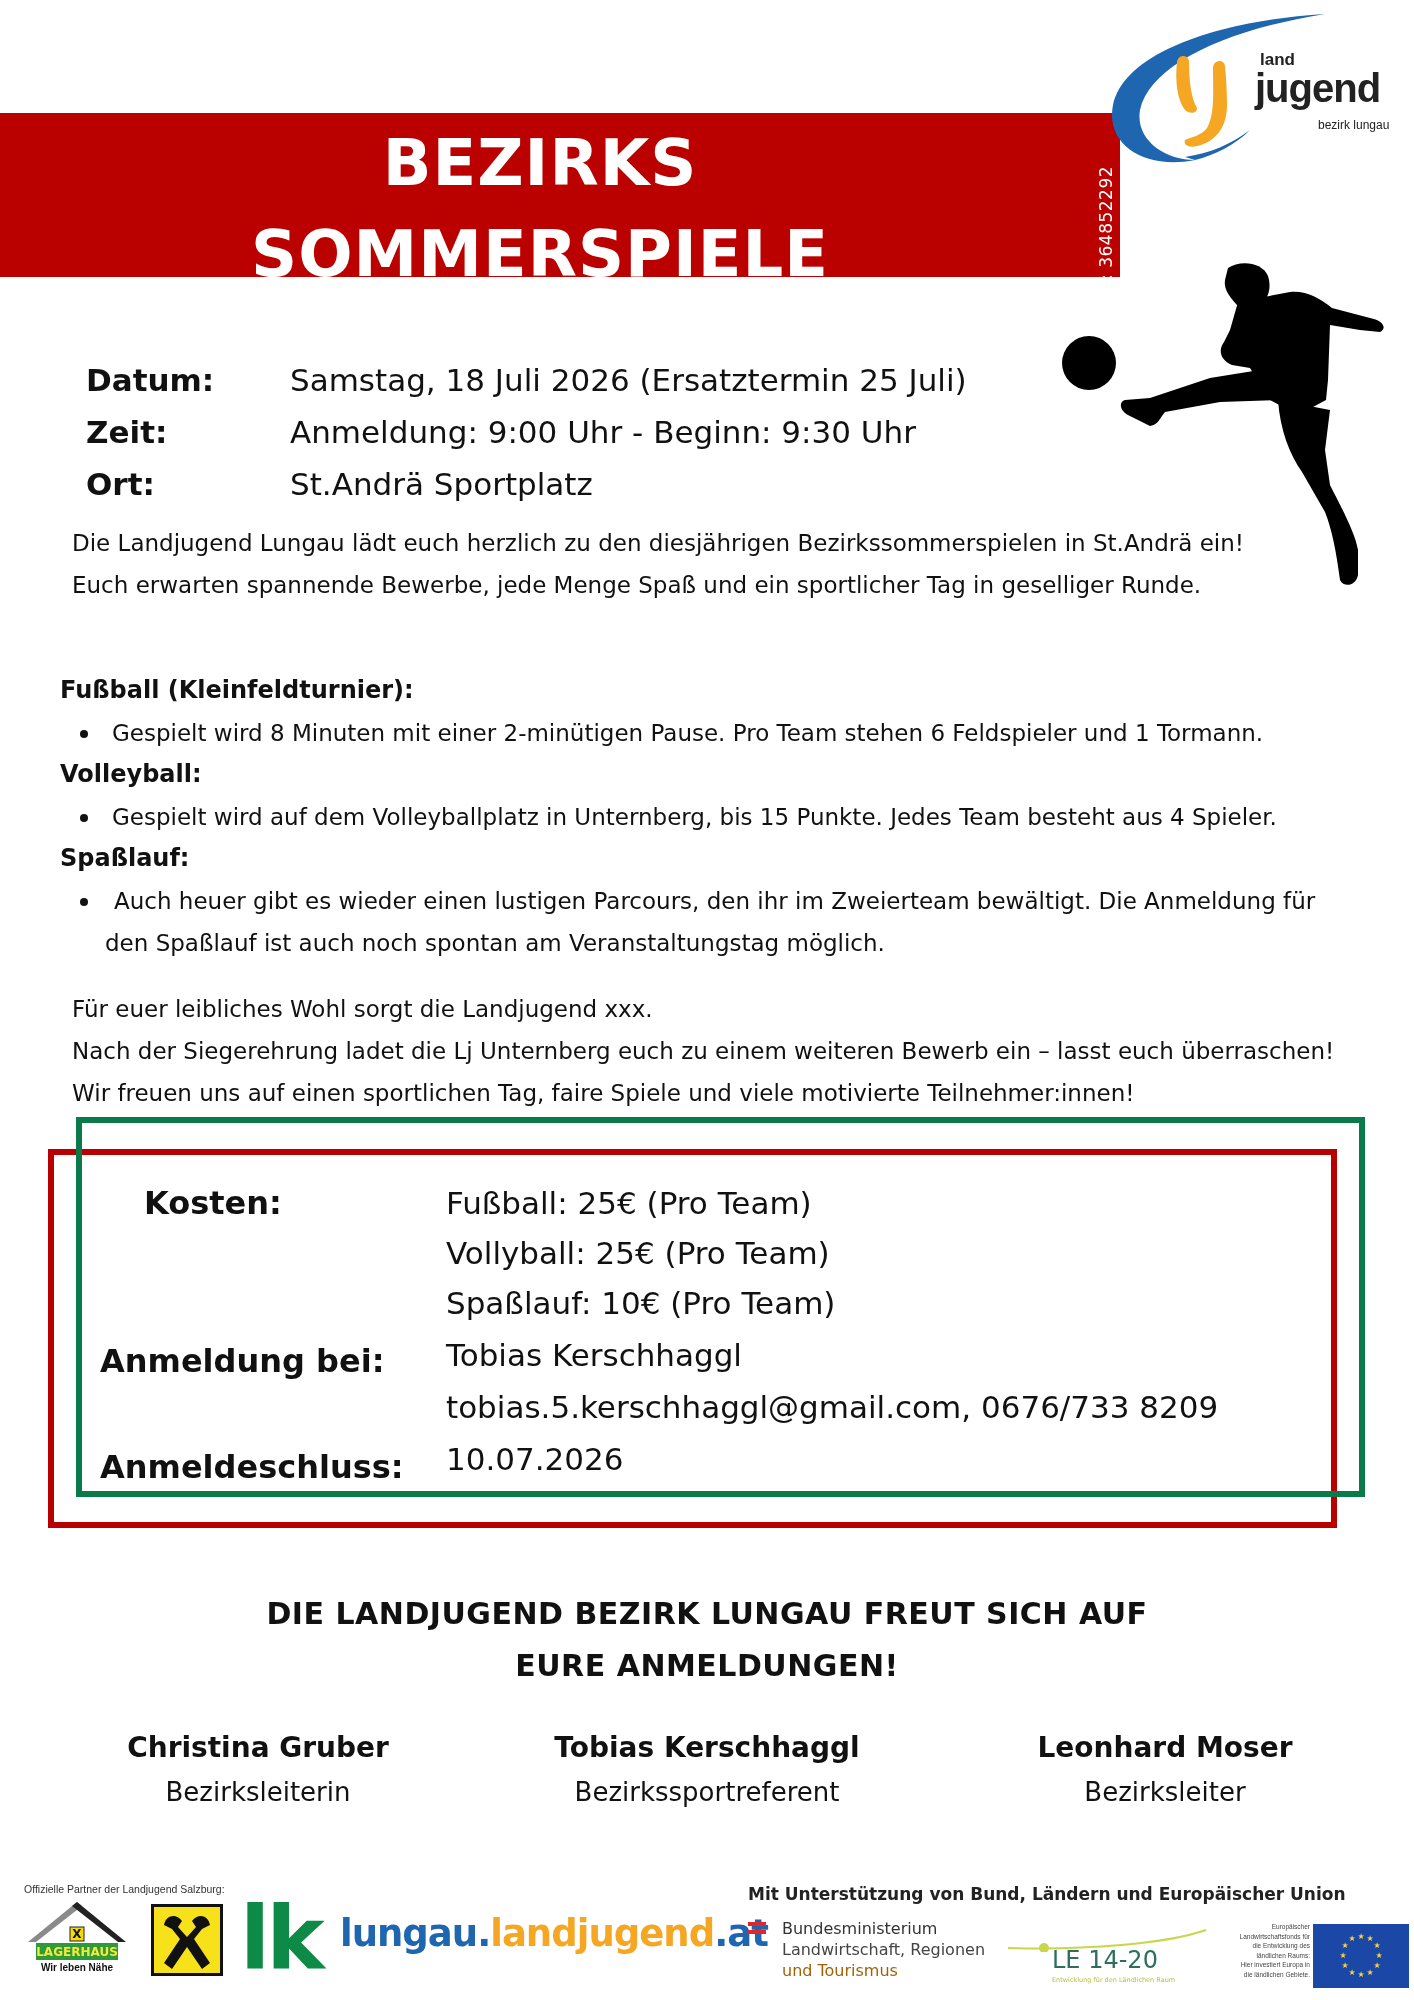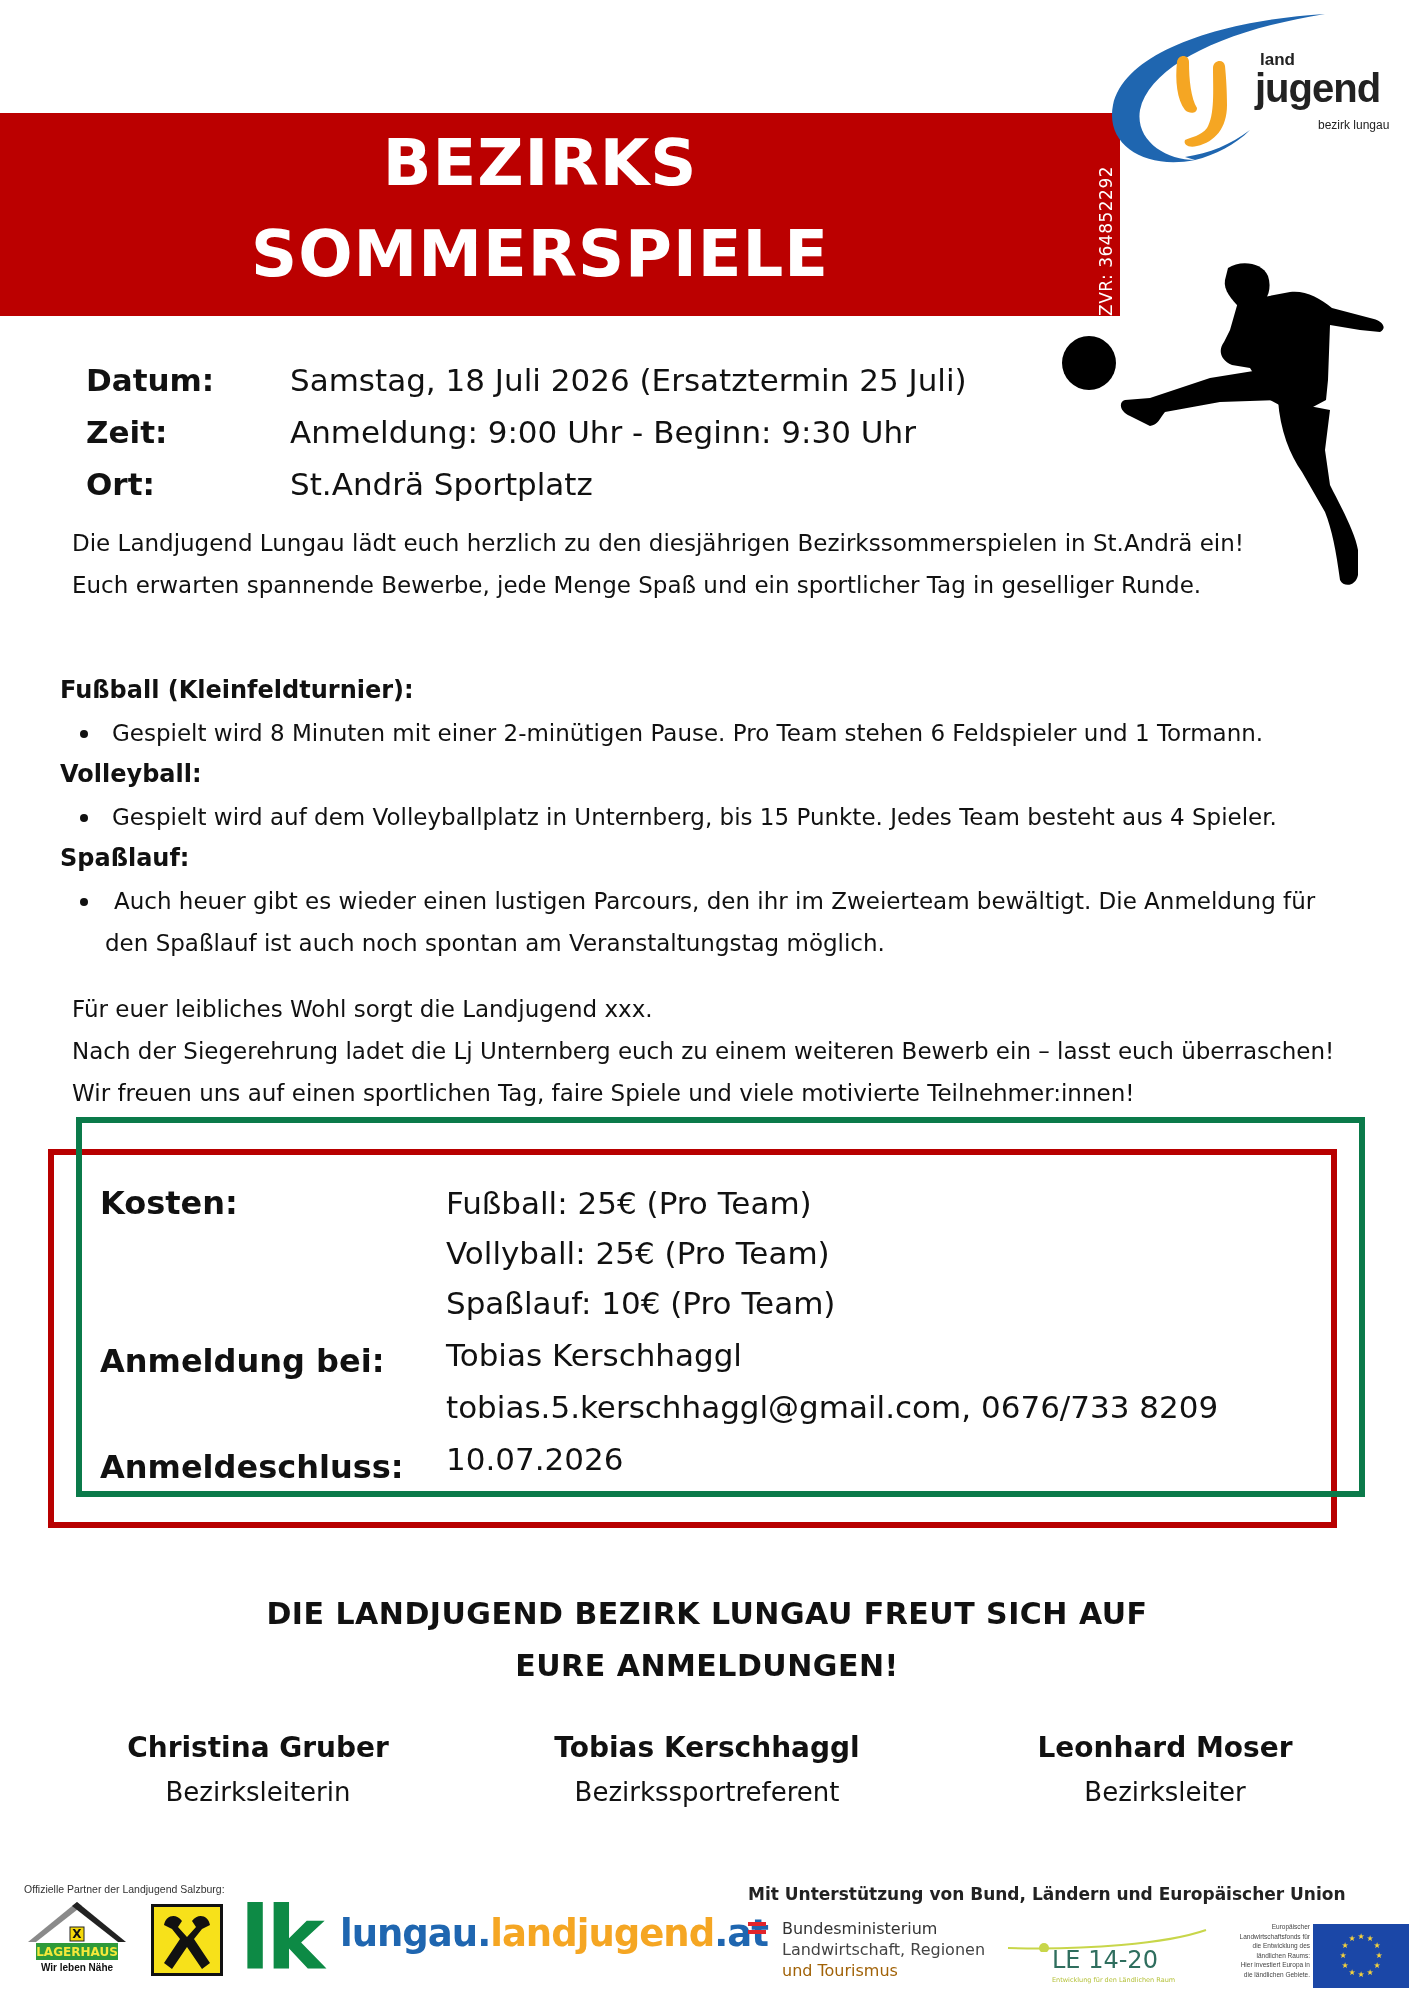--- a/index.html
+++ b/index.html
@@ -2,21 +2,21 @@
 <html><head>
 <meta charset="utf-8">
 <style>
   * { box-sizing: border-box; margin: 0; padding: 0; }
   html, body { width: 1414px; height: 2000px; background: #ffffff; overflow: hidden; }
   body { position: relative; font-family: "DejaVu Sans", sans-serif; color: #111; }
 
   .abs { position: absolute; }
 
   
-  .banner { left: 0; top: 113px; width: 1120px; height: 203px; background: #bb0000; }
+  .banner { left: 0; top: 113px; width: 1120px; height: 164px; background: #bb0000; }
   .banner-title { position: absolute; left: 0; width: 1080px; text-align: center; color: #fff;
     font-family: "DejaVu Sans", sans-serif; font-weight: bold; font-size: 64px; letter-spacing: 1px; line-height: 1; }
   .banner-title.l1 { top: 18px; }
   .banner-title.l2 { top: 109px; }
   .zvr { position: absolute; left: 1096px; top: 316px; transform-origin: 0 0; transform: rotate(-90deg);
     color: #fff; font-size: 17px; white-space: nowrap; font-family: "DejaVu Sans", sans-serif; letter-spacing: 0.5px; }
 
   
   .logo-top { left: 1105px; top: 10px; width: 309px; height: 160px; }
   .logo-text { position: absolute; font-family: "Liberation Sans", sans-serif; color: #222; font-weight: bold; }
@@ -129,21 +129,21 @@
 
 <div class="abs para" style="top:988px;">
   <div>Für euer leibliches Wohl sorgt die Landjugend xxx.</div>
   <div>Nach der Siegerehrung ladet die Lj Unternberg euch zu einem weiteren Bewerb ein – lasst euch überraschen!</div>
   <div>Wir freuen uns auf einen sportlichen Tag, faire Spiele und viele motivierte Teilnehmer:innen!</div>
 </div>
 
 <div class="abs box-red"></div>
 <div class="abs box-green"></div>
 
-<div class="abs k-label" style="top:1180px;">Kosten:</div>
+<div class="abs k-label" style="top:1180px;margin-left:44px;">Kosten:</div>
 <div class="abs k-value" style="top:1180px;">Fußball: 25€ (Pro Team)</div>
 <div class="abs k-value" style="top:1230px;">Vollyball: 25€ (Pro Team)</div>
 <div class="abs k-value" style="top:1280px;">Spaßlauf: 10€ (Pro Team)</div>
 
 <div class="abs k-label" style="top:1338px;">Anmeldung bei:</div>
 <div class="abs k-value" style="top:1332px;">Tobias Kerschhaggl</div>
 <div class="abs k-value" style="top:1384px;">tobias.5.kerschhaggl@gmail.com, 0676/733 8209</div>
 
 <div class="abs k-label" style="top:1444px;">Anmeldeschluss:</div>
 <div class="abs k-value" style="top:1436px;">10.07.2026</div>

